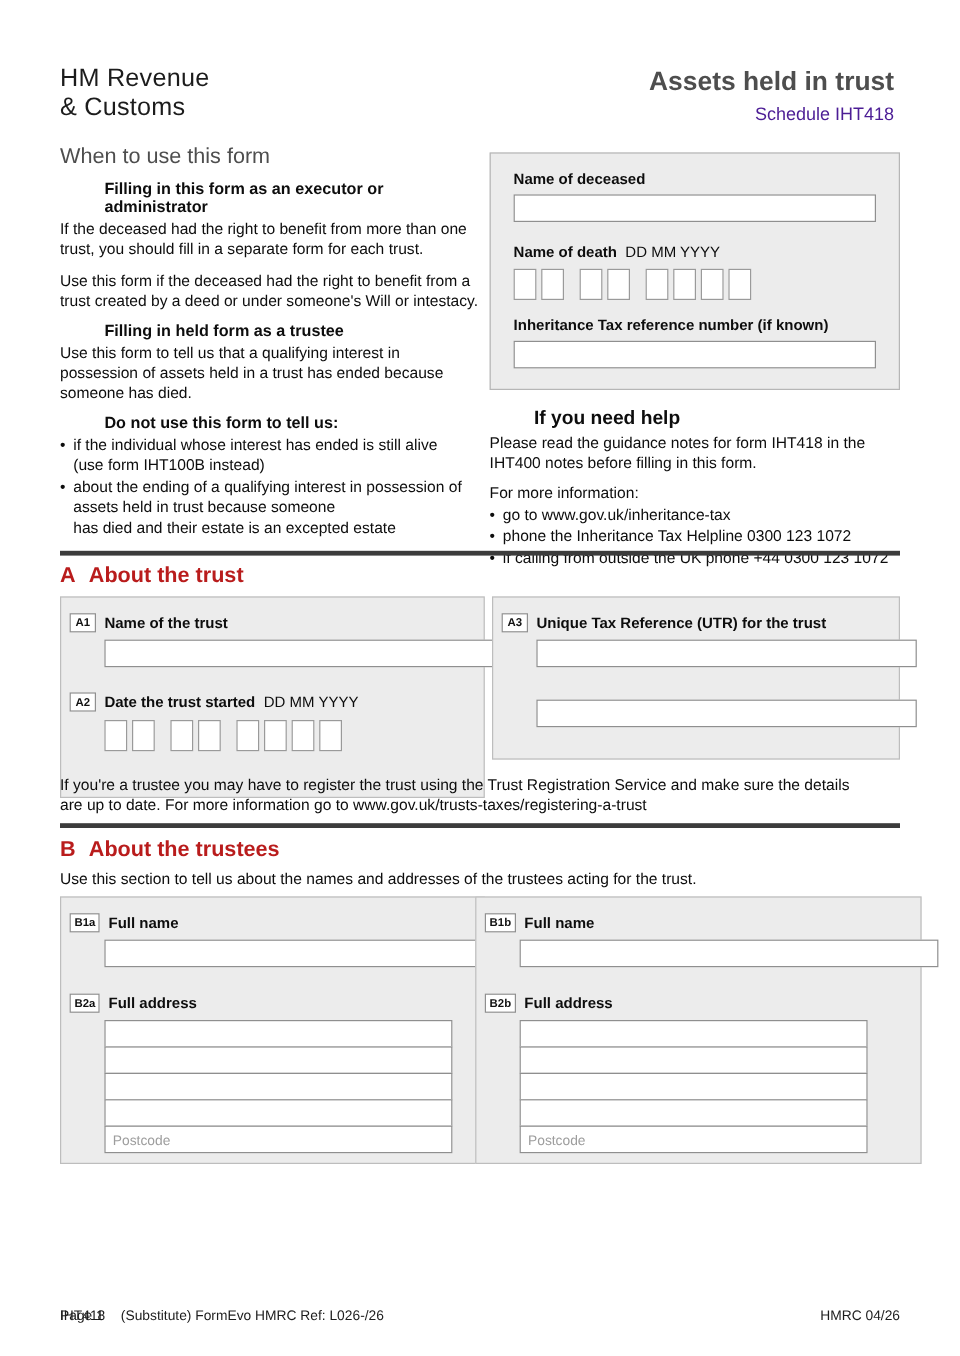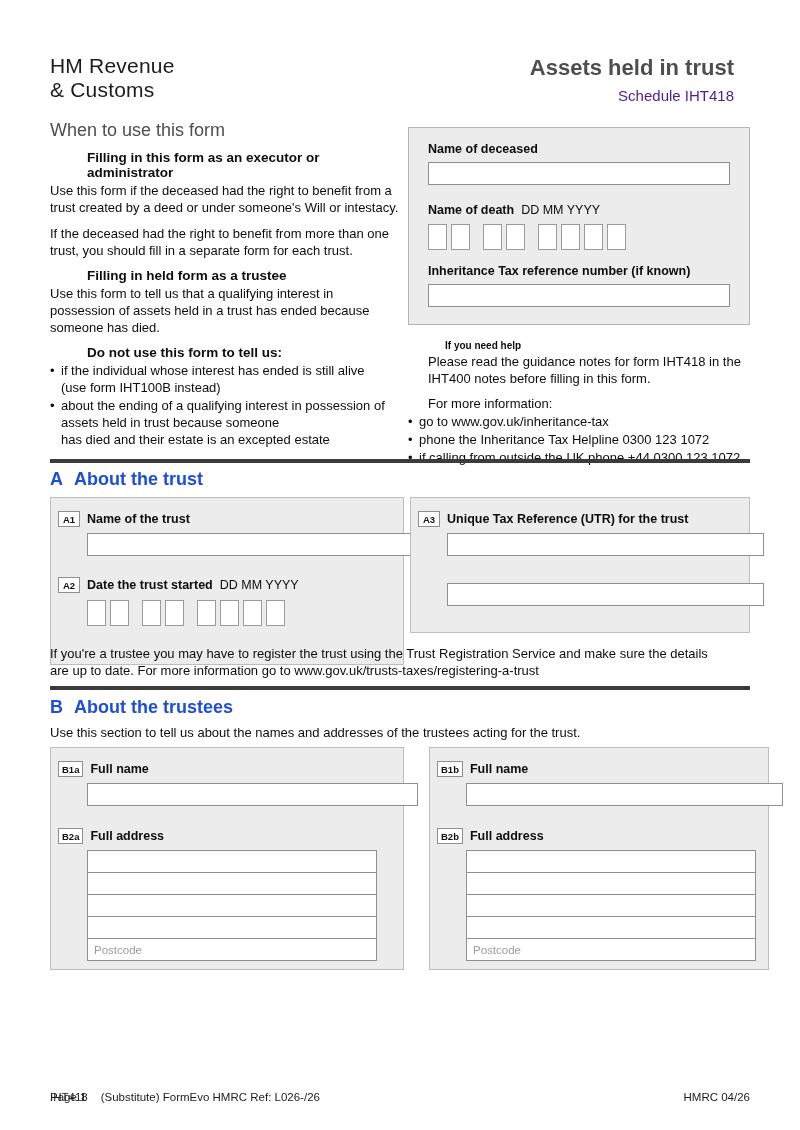--- a/index.html
+++ b/index.html
@@ -5,21 +5,21 @@
   * { margin:0; padding:0; box-sizing:border-box; }
   html,body { background:#fff; }
   body {
     width:800px; height:1130px; position:relative;
     font-family:"Liberation Sans", sans-serif; color:#141414;
   }
   .abs { position:absolute; }
 
   
   .logo { left:50px; top:54px; font-size:21px; line-height:24px; color:#1c1c1c; letter-spacing:.2px; }
-  .titleblock { right:66px; top:56px; text-align:right; }
+  .titleblock { right:55px; top:56px; text-align:right; }
   .doc-title { font-size:22px; font-weight:bold; color:#4e4e4e; line-height:24px; }
   .doc-subtitle { font-size:15px; color:#4c1d95; margin-top:7px; }
 
   
   .leftcol { left:50px; top:120px; width:350px; }
   .h-big { font-size:18px; font-weight:normal; color:#4e4e4e; margin-bottom:9px; }
   .h-sub { font-size:13.5px; font-weight:bold; color:#0d0d0d; margin:9px 0 2px;padding-left:37px; }
   .p { font-size:13px; line-height:17px; color:#0d0d0d; margin-bottom:9px; }
   ul.blist { list-style:none; margin-top:1px; }
   ul.blist li {
@@ -39,26 +39,26 @@
   }
   .gap6 { height:6px; } .gap14 { height:14px; } .gap18 { height:18px; }
   .cells { display:flex; align-items:center; margin-top:7px; }
   .grp { display:flex; gap:4px; margin-right:13px; }
   .grp:last-child { margin-right:0; }
   input.cell {
     width:19px; height:26px; background:#fff; border:1px solid #9a9a9a;
     font:13px "Liberation Sans",sans-serif; text-align:center; color:#111;
   }
   .help { margin-top:15px; }
-  .help .h-sub { font-size:10px; margin:0 0 2px; }
-  .help .p { margin-bottom:8px;margin-left:20px; }
+  .help .h-sub { font-size:16px; margin:0 0 2px; }
+  .help .p { margin-bottom:8px; }
 
   
   .rule { left:50px; width:700px; height:4px; background:#3c3c3c; }
-  .sec-title { left:50px; font-size:18px; font-weight:bold; color:#1d4ed8; }
+  .sec-title { left:50px; font-size:18px; font-weight:bold; color:#b91c1c; }
   .sec-title .letter { margin-right:11px; }
   .sec-intro { left:50px; font-size:13px; color:#0d0d0d; }
 
   
   .half { background:#ececec; border:1px solid #bdbdbd; padding:13px 14px 0 7px; }
   .frow { display:flex; align-items:center; }
   .numbox {
     min-width:22px; height:16px; padding:0 3px; background:#fff; border:1px solid #8f8f8f;
     font-size:9.5px; font-weight:bold; color:#111; display:flex; align-items:center; justify-content:center;
     margin-right:7px; flex:0 0 auto;
@@ -84,22 +84,22 @@
   <div>&amp; Customs</div>
 </div>
 <div class="abs titleblock">
   <div class="doc-title">Assets held in trust</div>
   <div class="doc-subtitle">Schedule IHT418</div>
 </div>
 
 <div class="abs leftcol">
   <div class="h-big">When to use this form</div>
   <div class="h-sub" style="margin-top:0">Filling in this form as an executor or administrator</div>
+  <div class="p">If the deceased had the right to benefit from more than one trust, you should fill in a separate form for each trust.</div>
   <div class="p">Use this form if the deceased had the right to benefit from a trust created by a deed or under someone's Will or intestacy.</div>
-  <div class="p">If the deceased had the right to benefit from more than one trust, you should fill in a separate form for each trust.</div>
   <div class="h-sub">Filling in held form as a trustee</div>
   <div class="p">Use this form to tell us that a qualifying interest in possession of assets held in a trust has ended because someone has died.</div>
   <div class="h-sub">Do not use this form to tell us:</div>
   <ul class="blist">
     <li>if the individual whose interest has ended is still alive
 (use form IHT100B instead)</li>
     <li>about the ending of a qualifying interest in possession of
 assets held in trust because someone
 has died and their estate is an excepted estate</li>
   </ul>
@@ -220,21 +220,21 @@
   <div class="gap6"></div>
   <div class="stack indent w290">
     <input class="tx" type="text" style="">
     <input class="tx" type="text" style="">
     <input class="tx" type="text" style="">
     <input class="tx" type="text" style="">
     <input class="tx" type="text" placeholder="Postcode" style="">
   </div>
 </div>
 
-<div class="abs half" style="left:429px; top:747px; width:340px; height:223px;">
+<div class="abs half" style="left:396px; top:747px; width:372px; height:223px;">
   <div class="frow">
     <span class="numbox">B1b</span>
     <span class="flabel">Full name</span>
   </div>
   <div class="gap6"></div>
   <input class="tx indent w290" type="text" style="">
   <div style="height:22px"></div>
   <div class="frow">
     <span class="numbox">B2b</span>
     <span class="flabel">Full address</span>

